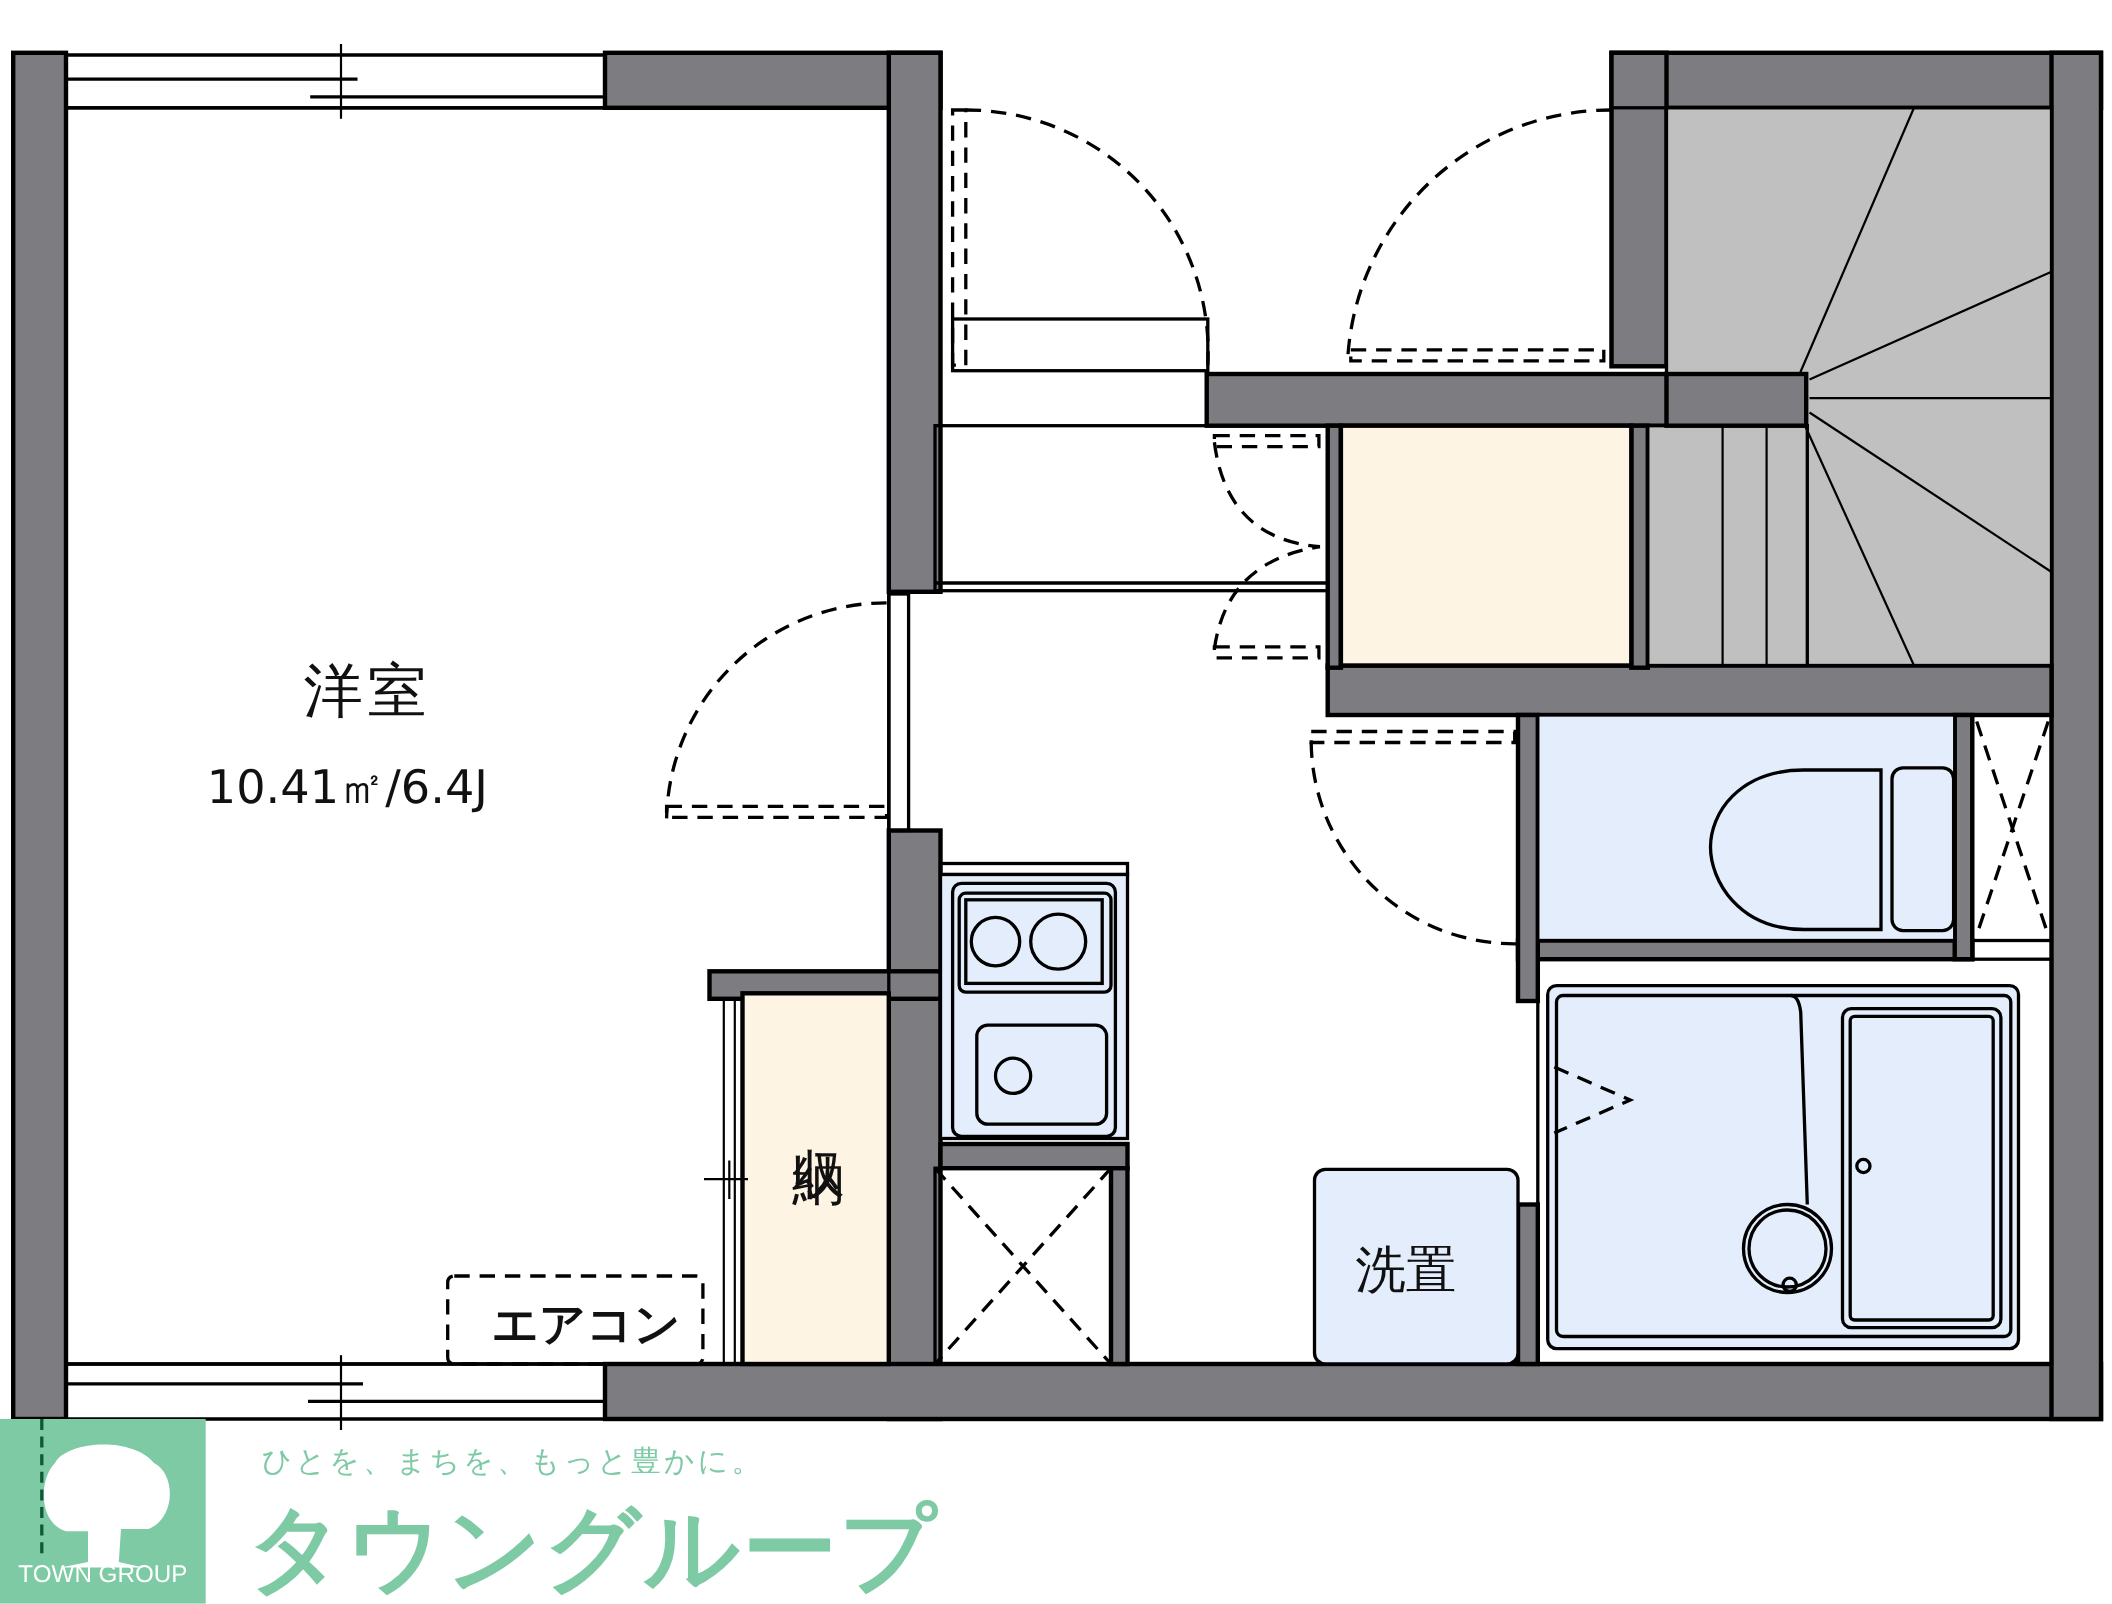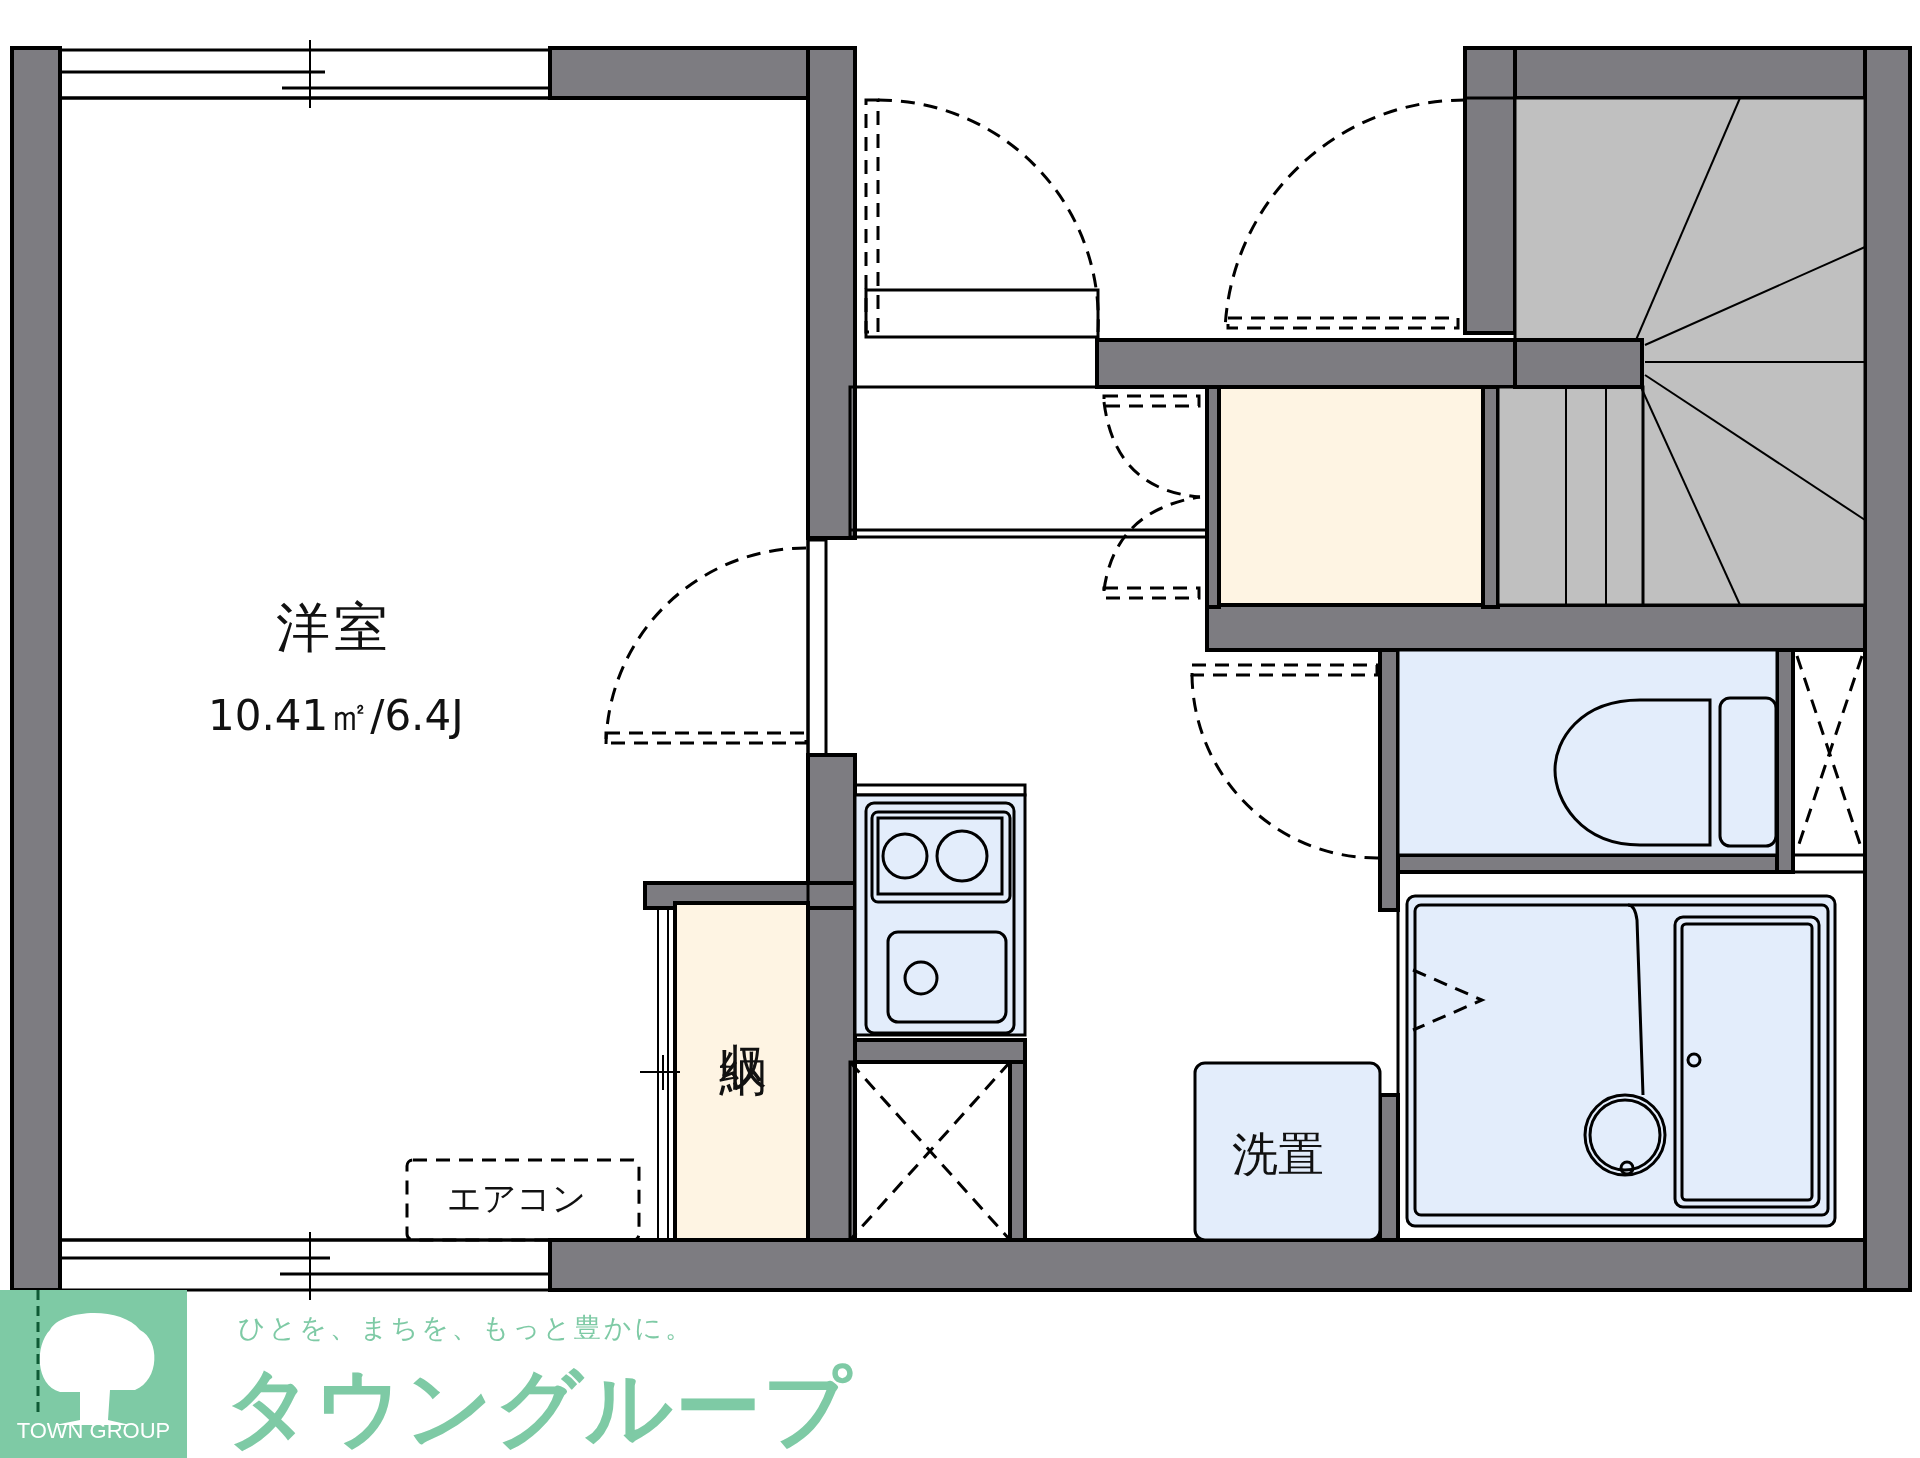--- a/index.html
+++ b/index.html
@@ -10,21 +10,21 @@
   .line { stroke: #000; stroke-width: 3; fill: none; }
   .thin { stroke: #000; stroke-width: 2; fill: none; }
   .dash { stroke: #000; stroke-width: 3; fill: none; stroke-dasharray: 14 9; }
   .fixture { fill: #e3edfb; stroke: #000; stroke-width: 3; }
   .fixture-line { fill: none; stroke: #000; stroke-width: 3; }
   .storage { fill: #fef4e3; stroke: #000; stroke-width: 4; }
   .stairs { fill: #c0c0c0; stroke: #000; stroke-width: 3; }
   .label { position: absolute; color: #111; white-space: nowrap; }
   .room-name { font-size: 54px; letter-spacing: 4px; }
   .room-area { font-size: 42px; }
-  .small-label { font-size: 34px; }
+  .small-label { font-size: 42px; font-weight: bold; }
   .vertical-label { font-size: 48px; writing-mode: vertical-rl; letter-spacing: 8px; }
   .logo-box { position: absolute; left: 0; top: 1290px; width: 187px; height: 168px; }
   .logo-caption { position: absolute; left: 0; width: 187px; bottom: 14px; text-align: center;
                   color: #fff; font-size: 22px; font-family: "Liberation Sans", sans-serif; }
   .slogan { position: absolute; left: 238px; top: 1310px; font-size: 27px; letter-spacing: 3px; }
   .brand { position: absolute; left: 225px; top: 1350px; font-size: 86px; font-weight: bold; letter-spacing: 2px; }
 </style>
 </head>
 <body>
 
@@ -181,21 +181,21 @@
   <rect class="fixture" x="1195" y="1063" width="185" height="177" rx="10"></rect>
 
   <g>
     <rect x="0" y="1290" width="187" height="168" fill="#7ecaa5"></rect>
     <path fill="#fff" d="M 50 1330 C 60 1310 120 1305 140 1330 C 160 1340 160 1380 135 1390 L 110 1390 L 108 1420 L 130 1425 L 55 1425 L 80 1420 L 80 1392 L 60 1392 C 35 1385 35 1345 50 1330 Z"></path>
     <line x1="38" y1="1290" x2="38" y2="1415" stroke="#0e5a35" stroke-width="3" stroke-dasharray="10 6"></line>
   </g>
 </svg>
 
 <div class="label room-name" style="left:276px; top:592px;">洋室</div>
-<div class="label room-area" style="left:188px; top:688px;margin-left:20px;">10.41㎡/6.4J</div>
+<div class="label room-area" style="left:188px; top:688px;">10.41㎡/6.4J</div>
 <div class="label vertical-label" style="left:712px; top:1005px;">収納</div>
 <div class="label small-label" style="left:447px; top:1176px;">エアコン</div>
 <div class="label room-area" style="left:1232px; top:1124px; font-size:46px;">洗置</div>
 
 <div class="logo-box">
   <div class="logo-caption">TOWN GROUP</div>
 </div>
 <div class="slogan" style="color:#7ecaa5;">ひとを、まちを、もっと豊かに。</div>
 <div class="brand" style="color:#7ecaa5;">タウングループ</div>
 

